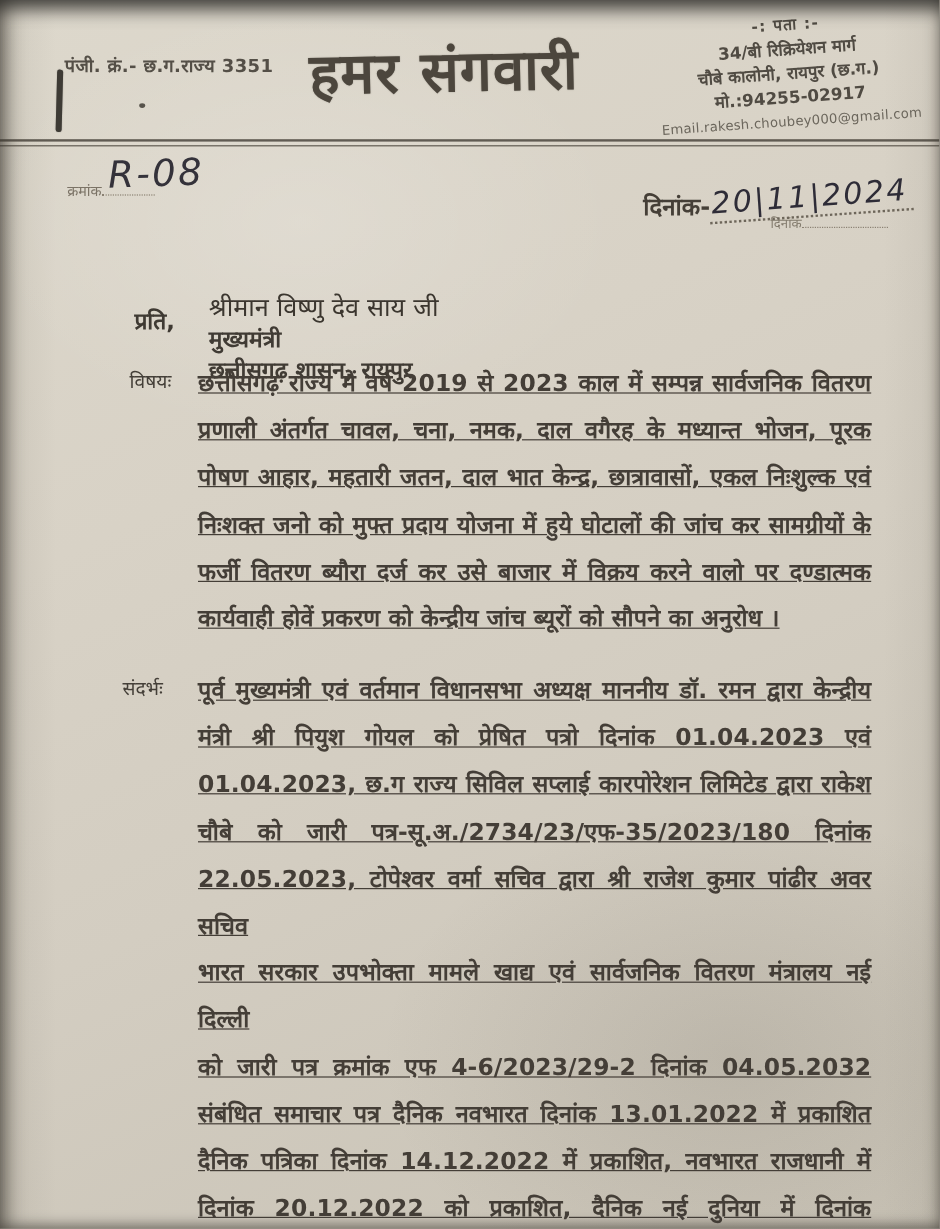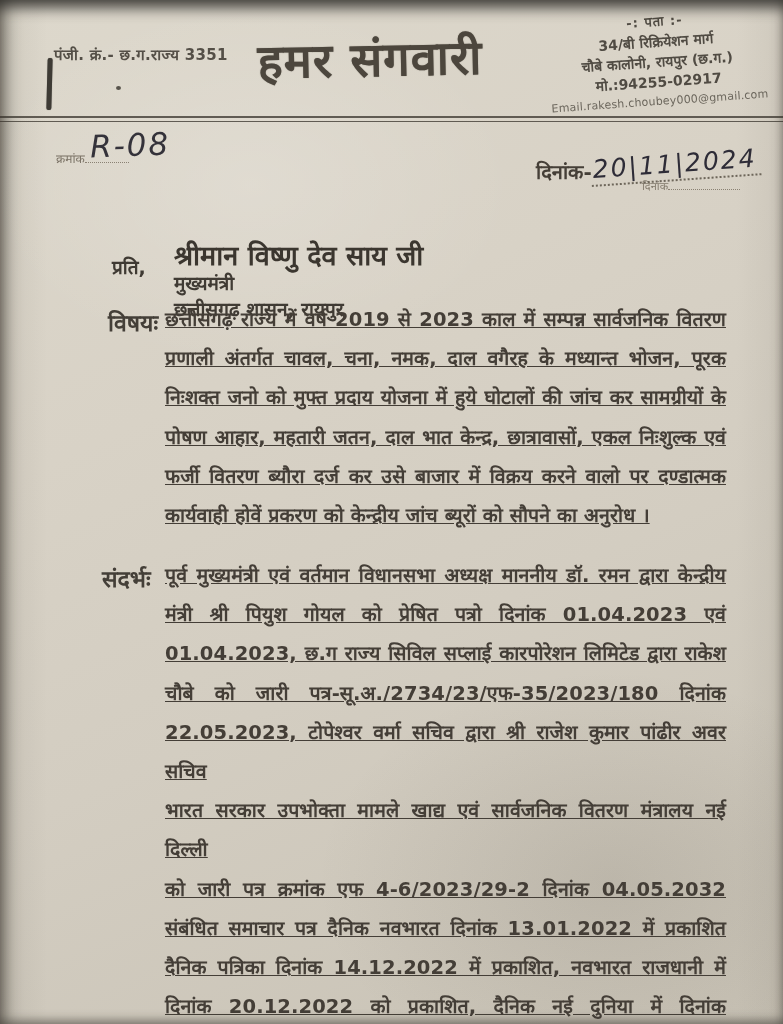--- a/index.html
+++ b/index.html
@@ -59,24 +59,24 @@
   .date-hand{
     display:inline-block;border-bottom:2px dotted #6d665a;
     font-size:25px;font-weight:400;font-style:italic;color:#2e2c37;
     transform:rotate(-4deg) translateY(-1px);transform-origin:left bottom;
     letter-spacing:2px;padding:0 4px 1px 2px;
   }
 
   
   .salutation{left:112px;top:218px;font-size:19px;font-weight:600;margin-top:36px;}
   .addressee{left:174px;top:243px;line-height:26.5px;font-size:19px;font-weight:700;color:#403b34;}
-  .addressee .name{font-size:27px;font-weight:700;color:#3b362f;}
+  .addressee .name{font-size:21px;font-weight:400;color:#3b362f;}
 
   
-  .para-label{font-size:23px;font-weight:700;color:#443f38;}
+  .para-label{font-size:16px;font-weight:400;color:#443f38;}
   .subject-label{left:108px;top:306px;}
   .reference-label{left:102px;top:562px;}
   .para{
     width:561px;font-size:19.5px;font-weight:600;color:#443e37;
     line-height:39.2px;letter-spacing:.1px;text-decoration:underline;
   }
   .subject-body{left:165px;top:300px;}
   .reference-body{left:165px;top:556px;}
   .jline{display:block;text-align:justify;text-align-last:justify;white-space:normal;}
   .lline{display:block;text-align:left;}
@@ -114,22 +114,22 @@
   <div class="abs addressee">
     <div class="name">श्रीमान विष्णु देव साय जी</div>
     <div>मुख्यमंत्री</div>
     <div>छत्तीसगढ़ शासन, रायपुर</div>
   </div>
 
   <div class="abs para-label subject-label">विषयः</div>
   <div class="abs para subject-body">
     <span class="jline">छत्तीसगढ़ राज्य में वर्ष 2019 से 2023 काल में सम्पन्न सार्वजनिक वितरण</span>
     <span class="jline">प्रणाली अंतर्गत चावल, चना, नमक, दाल वगैरह के मध्यान्त भोजन, पूरक</span>
+    <span class="jline">पोषण आहार, महतारी जतन, दाल भात केन्द्र, छात्रावासों, एकल निःशुल्क एवं</span>
     <span class="jline">निःशक्त जनो को मुफ्त प्रदाय योजना में हुये घोटालों की जांच कर सामग्रीयों के</span>
-    <span class="jline">पोषण आहार, महतारी जतन, दाल भात केन्द्र, छात्रावासों, एकल निःशुल्क एवं</span>
     <span class="jline">फर्जी वितरण ब्यौरा दर्ज कर उसे बाजार में विक्रय करने वालो पर दण्डात्मक</span>
     <span class="lline">कार्यवाही होवें प्रकरण को केन्द्रीय जांच ब्यूरों को सौपने का अनुरोध ।</span>
   </div>
 
   <div class="abs para-label reference-label">संदर्भः</div>
   <div class="abs para reference-body">
     <span class="jline">पूर्व मुख्यमंत्री एवं वर्तमान विधानसभा अध्यक्ष माननीय डॉ. रमन द्वारा केन्द्रीय</span>
     <span class="jline">मंत्री श्री पियुश गोयल को प्रेषित पत्रो दिनांक 01.04.2023 एवं</span>
     <span class="jline">01.04.2023, छ.ग राज्य सिविल सप्लाई कारपोरेशन लिमिटेड द्वारा राकेश</span>
     <span class="jline">चौबे को जारी पत्र-सू.अ./2734/23/एफ-35/2023/180 दिनांक</span>

